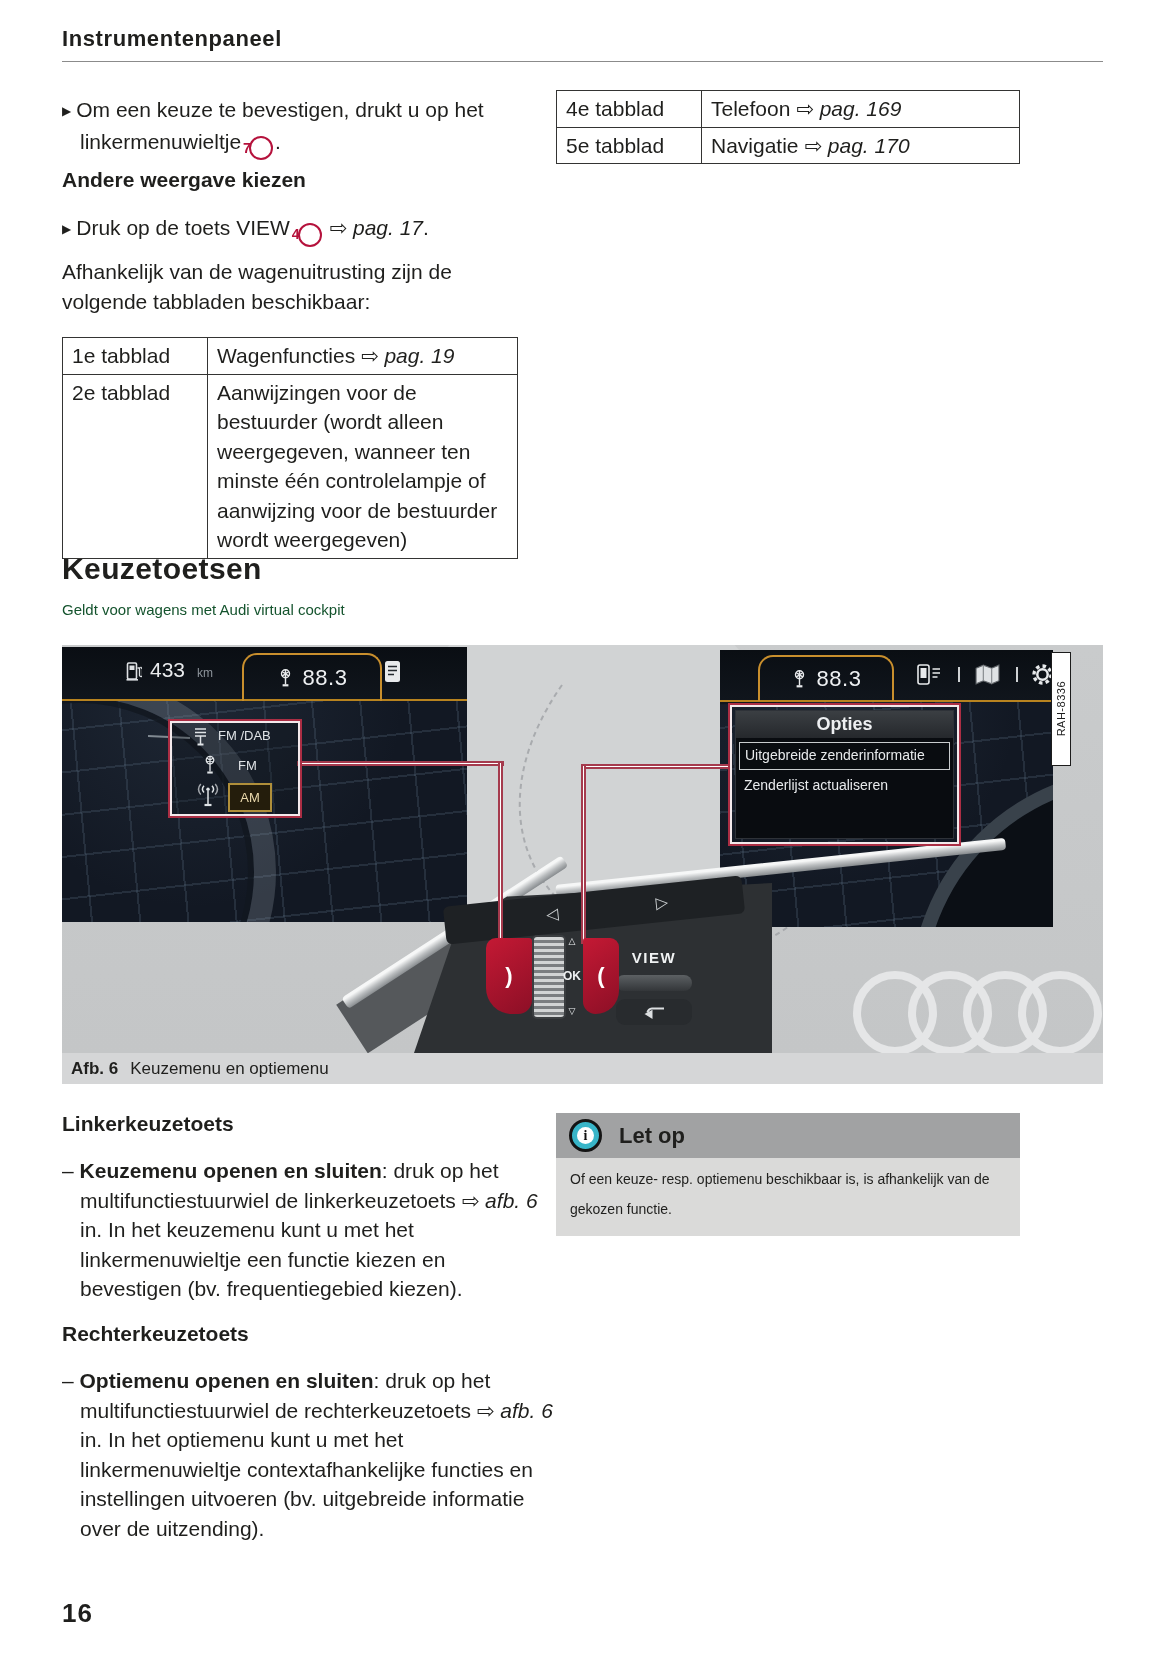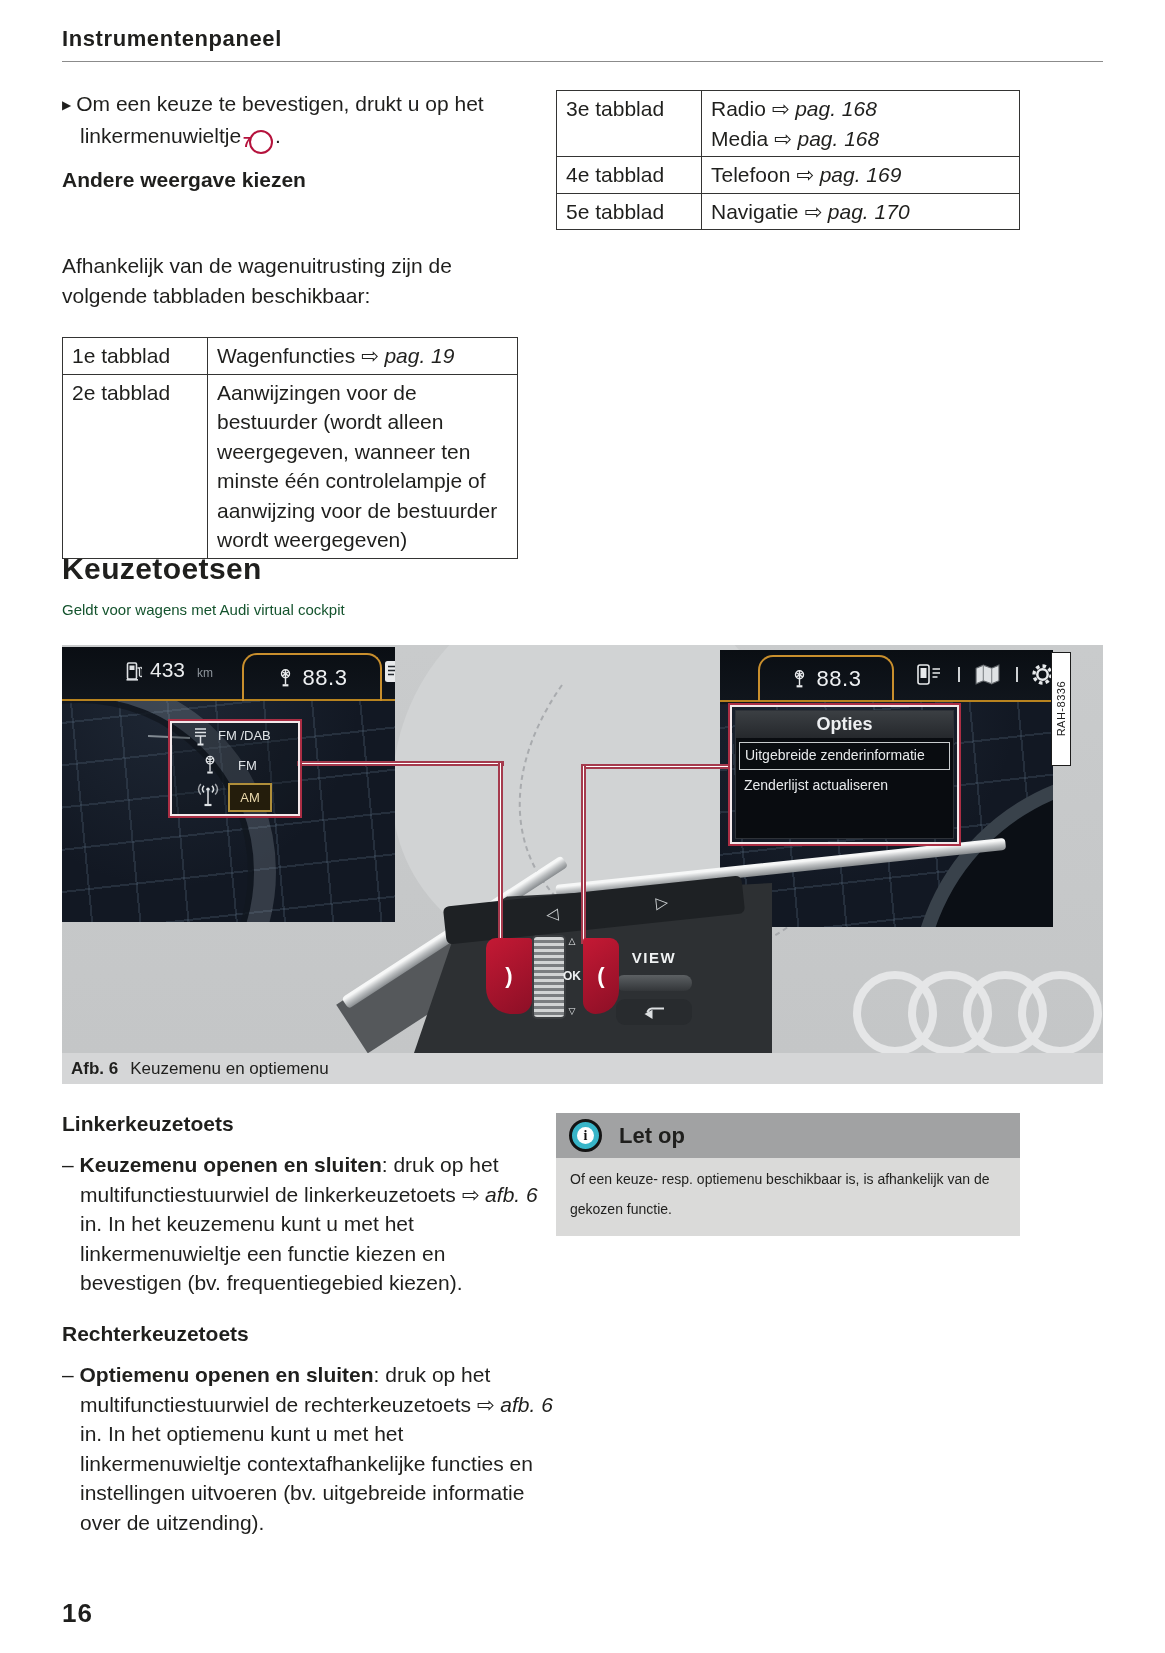--- a/index.html
+++ b/index.html
@@ -1,19 +1,19 @@
 <!DOCTYPE html>
 <html><head>
 <meta charset="utf-8">
 <style>
   html,body{margin:0;padding:0;background:#ffffff;}
   .page{position:relative;width:1165px;height:1653px;background:#ffffff;overflow:hidden;
         font-family:"Liberation Sans","DejaVu Sans",sans-serif;color:#1f1f1d;}
   .abs{position:absolute;}
-  .body-text{font-size:21px;line-height:29.5px;}
+  .body-text{font-size:21px;line-height:29.5px;margin-top:6px;}
   .bold{font-weight:bold;}
   .ital{font-style:italic;}
   .hang{padding-left:18px;text-indent:-18px;}
   .marker{font-size:12px;vertical-align:2px;margin-right:5px;}
   .circref{display:inline-flex;width:20px;height:20px;border:2px solid #b5123c;border-radius:50%;
            color:#b5123c;font-size:14px;font-weight:bold;align-items:center;justify-content:center;
            vertical-align:-4px;margin:0 2px;}
   
   .hdr-title{font-size:22px;font-weight:bold;letter-spacing:.6px;}
   .rule{height:1px;background:#8b8b8b;}
@@ -26,21 +26,21 @@
   .sec-title{font-size:30px;font-weight:bold;letter-spacing:.4px;}
   .sec-sub{font-size:15px;color:#14532d;}
   .subhead{font-size:21px;font-weight:bold;}
   .pagenum{font-size:26px;font-weight:bold;letter-spacing:1px;}
   
   .figure{left:62px;top:645px;width:1041px;height:408px;overflow:hidden;
           background:linear-gradient(180deg,#c9cbcc,#c4c6c7);}
   .airbag{left:330px;top:-60px;width:400px;height:380px;background:#d1d3d4;
           border-radius:48% 48% 46% 46%/55% 55% 45% 45%;}
   .screen{background:#10161d;overflow:hidden;}
-  .scr-left{left:0;top:2px;width:333px;height:275px;}
+  .scr-left{left:0;top:2px;width:405px;height:275px;}
   .scr-right{left:658px;top:5px;width:333px;height:277px;}
   .grid{position:absolute;left:-20px;right:-20px;top:50px;bottom:-20px;background-color:#121823;
         background-image:
           radial-gradient(circle at 35% 0%,rgba(80,100,122,.20),transparent 55%),
           repeating-linear-gradient(86deg,rgba(92,112,132,.26) 0 2px,transparent 2px 48px),
           repeating-linear-gradient(-5deg,rgba(92,112,132,.26) 0 2px,transparent 2px 42px);
         transform:rotate(-1.5deg);}
   .topbar{position:absolute;left:0;top:0;right:0;height:52px;z-index:3;
           background:linear-gradient(#0a0e13,#10151c);border-bottom:2px solid #b8831f;}
   .tab-active{position:absolute;height:46px;border:2px solid #c98f2d;border-bottom:none;
@@ -108,45 +108,42 @@
 <div class="page">
 
   <div class="abs hdr-title" style="left:62px;top:26px;">Instrumentenpaneel</div>
   <div class="abs rule" style="left:62px;top:61px;width:1041px;"></div>
 
   <div class="abs body-text hang" style="left:62px;top:89px;width:462px;">
     <span class="marker">▶</span><span>Om een keuze te bevestigen, drukt u op het linkermenuwieltje </span><span class="circref">7</span><span>.</span>
   </div>
 
   <div class="abs subhead" style="left:62px;top:168px;text-align:right;">Andere weergave kiezen</div>
+  <div class="abs body-text hang" style="left:62px;top:207px;width:470px;">
+    <span class="marker">▶</span><span>Druk op de toets VIEW </span><span class="circref">4</span>
+    <span class="ital">⇨ pag. 17</span><span>.</span>
+  </div>
 
   <div class="abs body-text" style="left:62px;top:251px;width:440px;">Afhankelijk van de wagenuitrusting zijn de volgende tabbladen beschikbaar:</div>
 
   <table class="manual abs" style="left:62px;top:337px;width:456px;">
     <tbody>
         <tr>
       <td class="lblcol">1e tabblad</td>
       <td><span>Wagenfuncties </span><span class="ital">⇨ pag. 19</span></td>
     </tr>
     <tr>
       <td class="lblcol">2e tabblad</td>
       <td>Aanwijzingen voor de bestuurder (wordt alleen weergegeven, wanneer ten minste één controlelampje of aanwijzing voor de bestuurder wordt weergegeven)</td>
     </tr>
   </tbody>
     </table>
 
   <table class="manual abs" style="left:556px;top:90px;width:464px;">
     <tbody>
-        <tr>
-      <td class="lblcol">3e tabblad</td>
-      <td>
-        <div><span>Radio </span><span class="ital">⇨ pag. 168</span></div>
-        <div><span>Media </span><span class="ital">⇨ pag. 168</span></div>
-      </td>
-    </tr>
     <tr>
       <td class="lblcol">4e tabblad</td>
       <td><span>Telefoon </span><span class="ital">⇨ pag. 169</span></td>
     </tr>
     <tr>
       <td class="lblcol">5e tabblad</td>
       <td><span>Navigatie </span><span class="ital">⇨ pag. 170</span></td>
     </tr>
   </tbody>
     </table>

